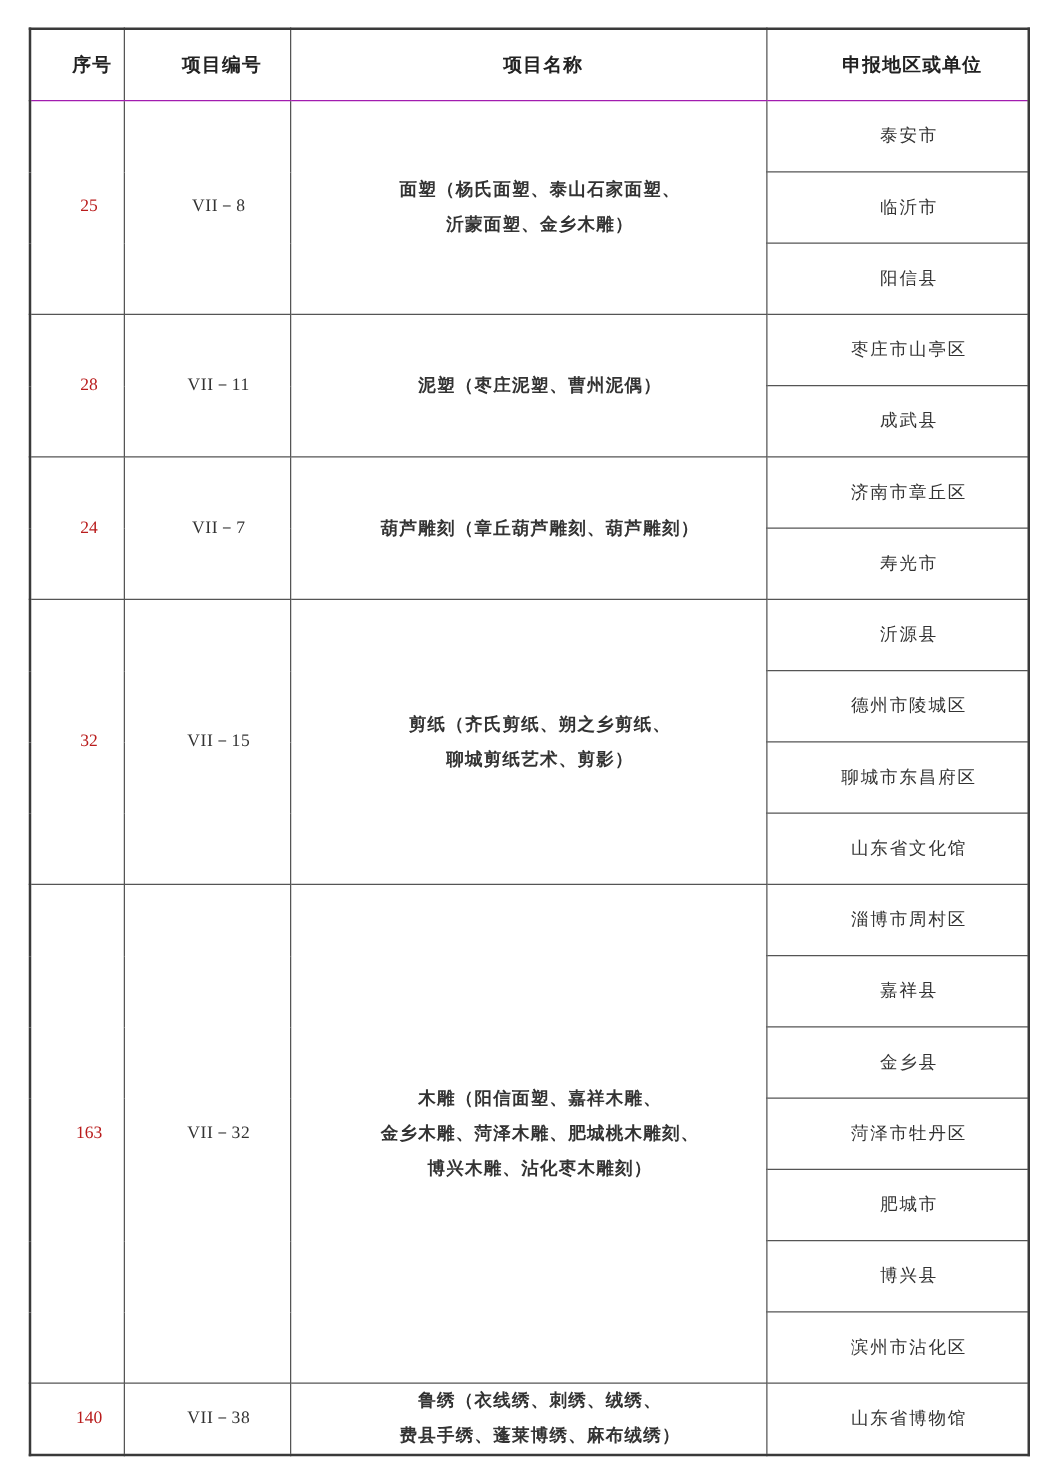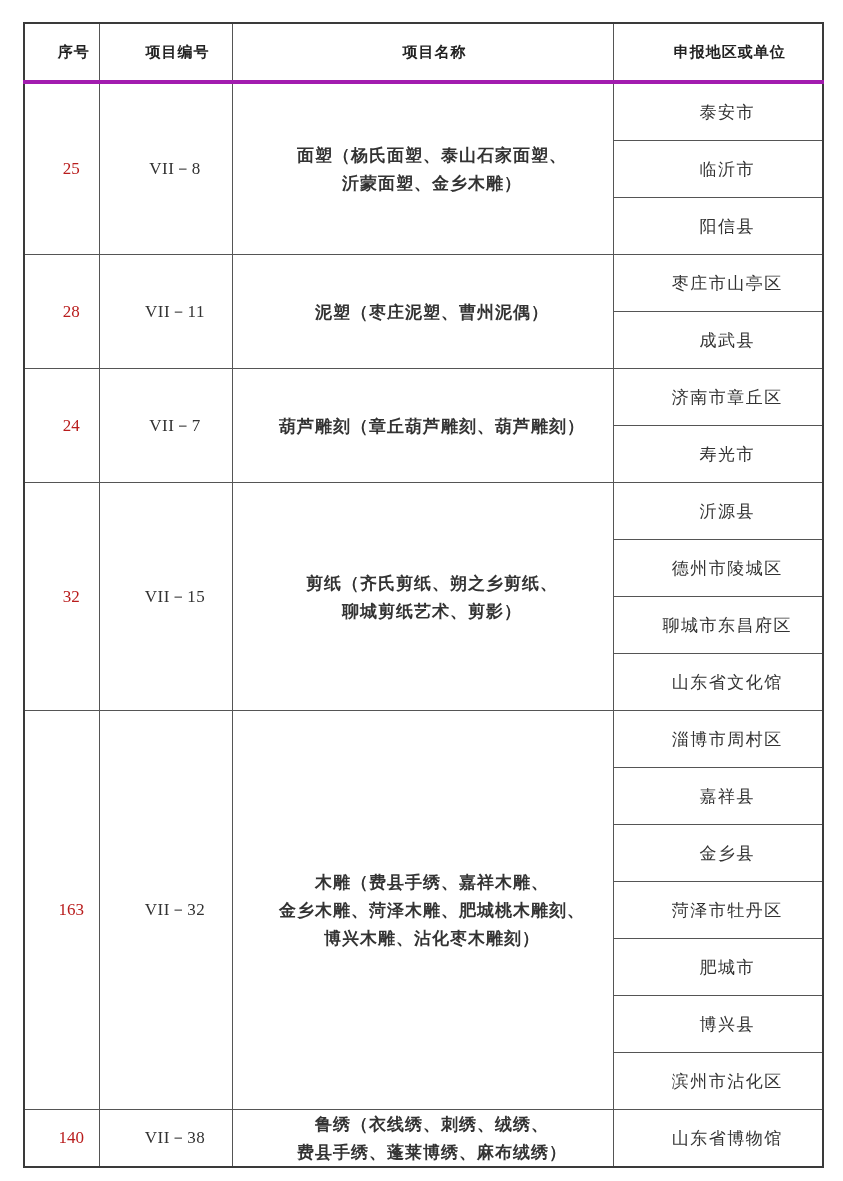--- a/index.html
+++ b/index.html
@@ -34,26 +34,26 @@
     vertical-align: middle;
     padding: 0;
   }
   table.main th {
     height: 56px;
     font-family: "DejaVu Sans", "Liberation Sans", sans-serif;
     font-weight: bold;
     font-size: 15px;
     color: #222222;
     letter-spacing: 1px;
-    border-bottom: 4px solid #a21caf;
+    border-bottom: 1px solid #a21caf;
     padding-left: 24px;
   }
   table.main td {
     height: 56px;
-    font-size: 17px;
+    font-size: 14px;
     line-height: 28px;
     padding-left: 19px;
   }
   td.num {
     font-family: "Liberation Serif", "DejaVu Serif", serif;
     font-size: 15px;
     color: #b91c1c;
   }
   td.code {
     font-family: "Liberation Serif", "DejaVu Serif", serif;
@@ -151,21 +151,21 @@
       <td class="unit">聊城市东昌府区</td>
     </tr>
     <tr>
       <td class="unit">山东省文化馆</td>
     </tr>
 
     <tr class="group-start">
       <td class="num" rowspan="7">163</td>
       <td class="code" rowspan="7">VII－32</td>
       <td class="name" rowspan="7">
-        <span class="line">木雕（费县手绣、嘉祥木雕、</span>
+        <span class="line">木雕（阳信面塑、嘉祥木雕、</span>
         <span class="line">金乡木雕、菏泽木雕、肥城桃木雕刻、</span>
         <span class="line">博兴木雕、沾化枣木雕刻）</span>
       </td>
       <td class="unit">淄博市周村区</td>
     </tr>
     <tr>
       <td class="unit">嘉祥县</td>
     </tr>
     <tr>
       <td class="unit">金乡县</td>

